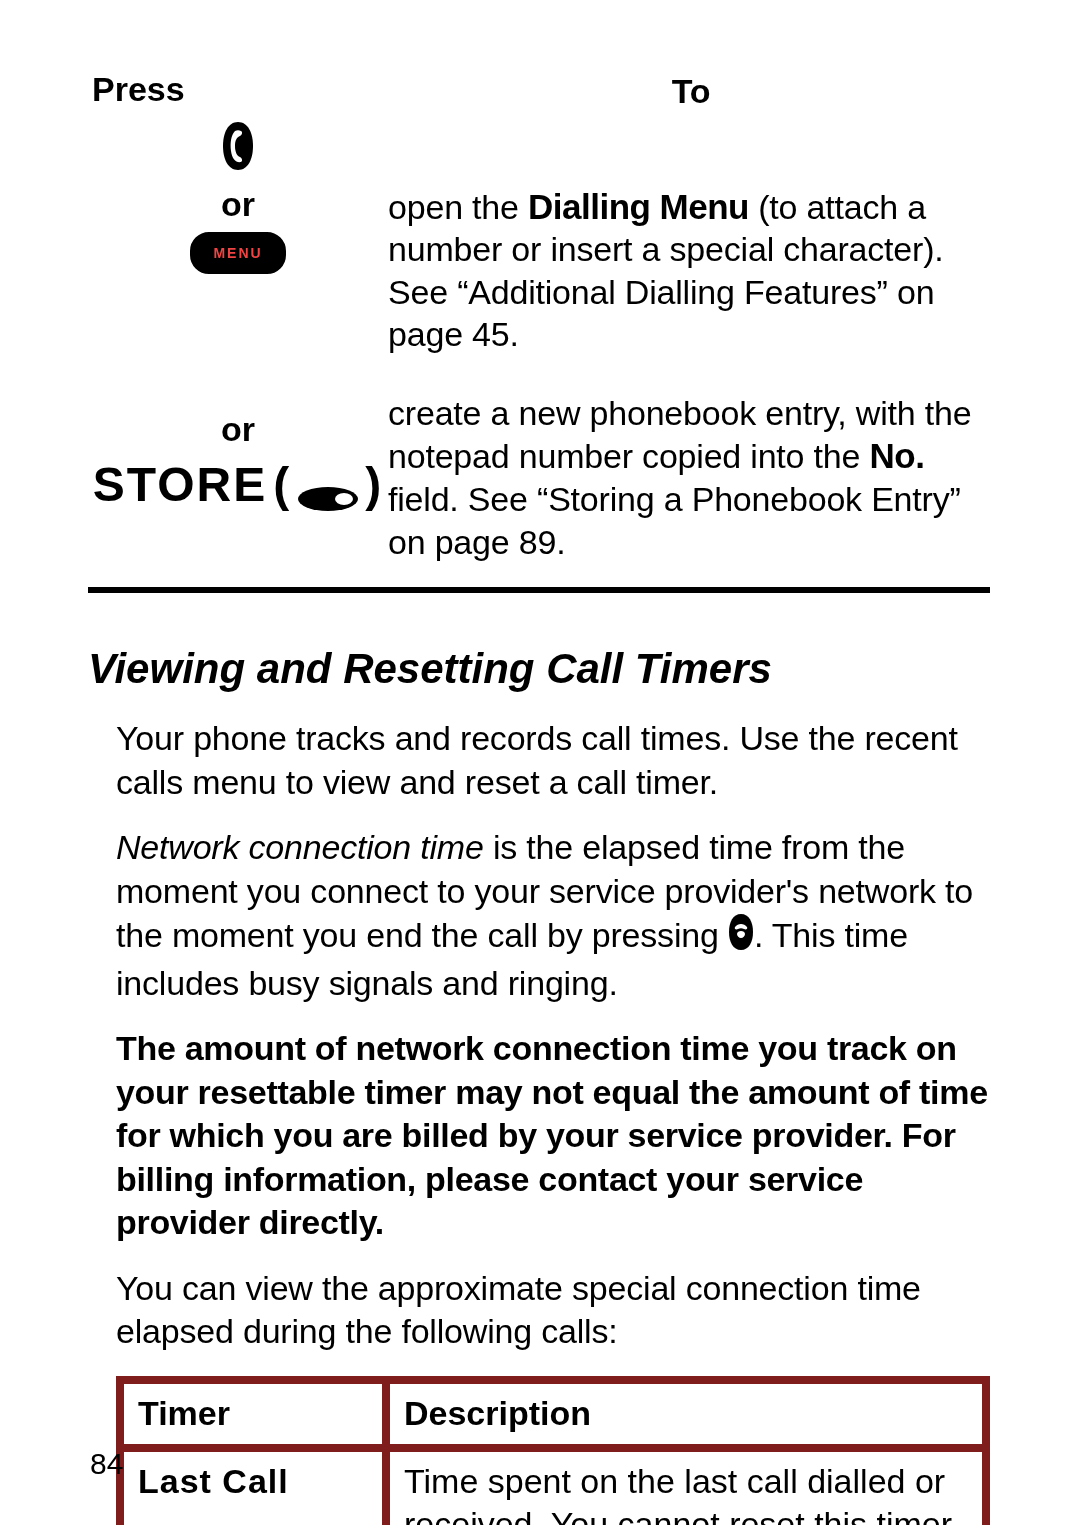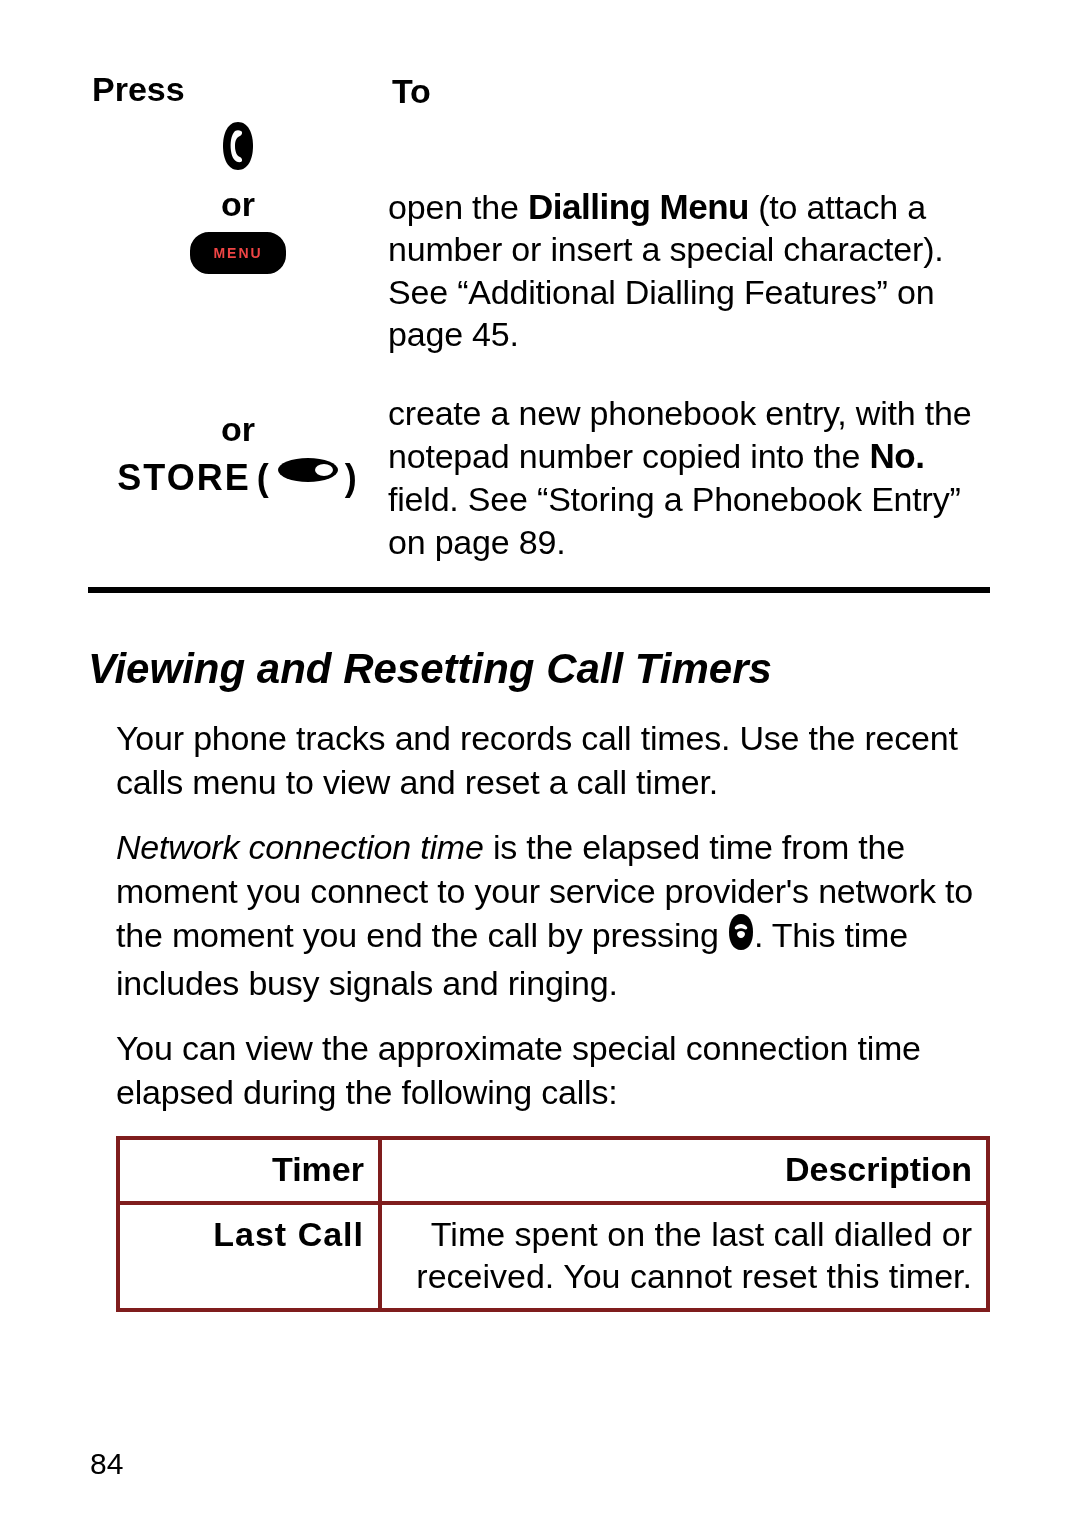--- a/index.html
+++ b/index.html
@@ -51,39 +51,40 @@
   .pt-right {
     flex: 1 1 auto;
     font-size: 34px;
     line-height: 1.25;
     letter-spacing: -0.2px;
   }
   .pt-header-row .pt-left,
   .pt-header-row .pt-right {
     font-weight: 800;
     font-size: 34px;
+    text-align: center;
   }
   .pt-header-row { margin-bottom: 8px; }
   .or {
     font-weight: 800;
     font-size: 34px;
   }
   .cond {
     font-family: "Arial Narrow", "Helvetica Condensed", Arial, sans-serif;
     font-stretch: condensed;
     letter-spacing: -0.5px;
   }
   .menu-term   { font-weight: 800; font-size: 35px; }
   .no-term     { font-weight: 800; font-size: 35px; }
   .store-label {
     font-weight: 800;
-    font-size: 36px;
+    font-size: 48px;
     letter-spacing: 2px;
     display: inline-flex;
-    align-items: flex-start;
+    align-items: flex-end;
     gap: 6px;
   }
 
   
   .call-icon svg, .end-icon svg { display:block; }
   .menu-key {
     width: 92px; height: 38px;
     background: #000;
     color: #ef4444;
     border-radius: 19px / 19px;
@@ -124,23 +125,23 @@
     vertical-align: -4px;
   }
 
   
   .timer-table {
     margin: 8px 0 0 28px;
     border-collapse: collapse;
     width: calc(100% - 28px);
   }
   .timer-table th, .timer-table td {
-    border: 4px solid #7f1d1d;
+    border: 8px solid #7f1d1d;
     padding: 8px 14px 10px 14px;
-    text-align: right;
+    text-align: left;
     vertical-align: top;
     font-size: 34px;
     line-height: 1.25;
   }
   .timer-table th { font-weight: 800; }
   .last-call-cell {
     font-weight: 700;
     font-size: 36px;
     letter-spacing: 1px;
     font-family: "Arial Narrow", "Helvetica Condensed", Arial, sans-serif;
@@ -222,20 +223,21 @@
 
   <p class="body-para">
     <span class="ital">Network connection time</span><span> is the elapsed time from the moment you connect to your service provider's network to the moment you end the call by pressing </span><span class="end-icon-inline">
       <svg width="26" height="38" viewBox="0 0 26 38">
         <path d="M13 1 C21 1 25 9 25 19 C25 29 21 37 13 37 C5 37 1 29 1 19 C1 9 5 1 13 1 Z" fill="#000"></path>
         <path d="M7 14 C10 10 16 10 19 14 C20 16 18 17 16 16 C14 15 12 15 10 16 C8 17 6 16 7 14 Z M9 21 C9 19 11 18 13 18 C15 18 17 19 17 21 C17 23 15 25 13 25 C11 25 9 23 9 21 Z" fill="#fff"></path>
       </svg>
     </span><span>. This time includes busy signals and ringing.</span>
   </p>
 
+  <p class="bold-para">The amount of network connection time you track on your resettable timer may not equal the amount of time for which you are billed by your service provider. For billing information, please contact your service provider directly.</p>
 
   <p class="body-para">You can view the approximate special connection time elapsed during the following calls:</p>
 
   <table class="timer-table">
     <tbody>
         <tr>
       <th style="width:230px;">Timer</th>
       <th>Description</th>
     </tr>
     <tr>

